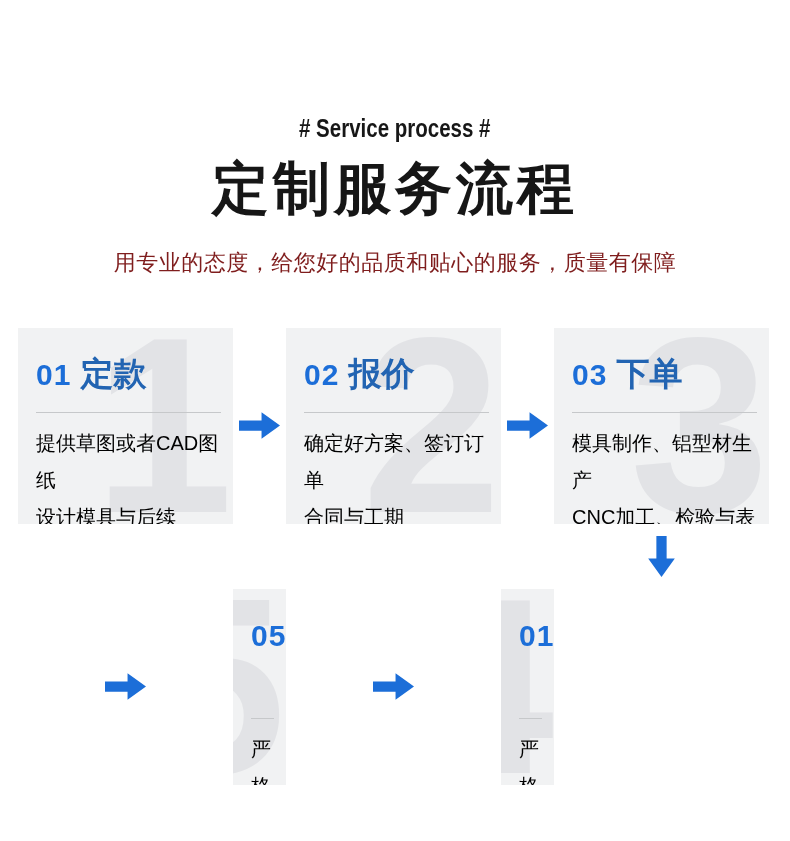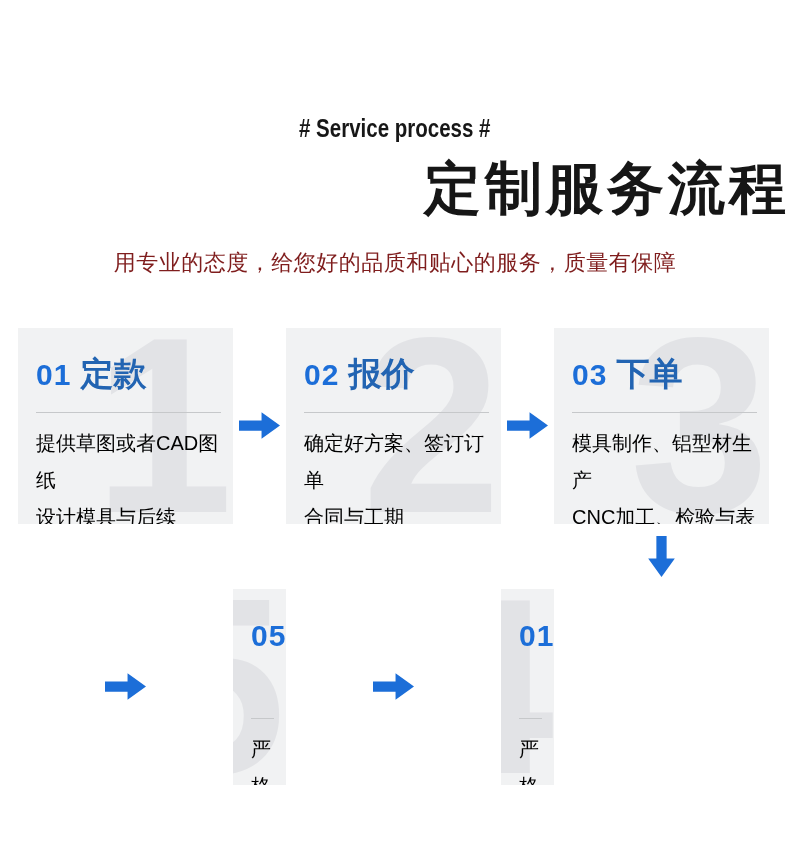--- a/index.html
+++ b/index.html
@@ -21,21 +21,21 @@
     letter-spacing: 0px;
   }
   .eyebrow .condense {
     display: inline-block;
     transform: scaleX(0.82);
     transform-origin: 50% 50%;
     white-space: nowrap;
   }
   .title {
     margin: 14px 0 0 0;
-    text-align: right;
+    text-align: center;
     font-size: 57px;
     font-weight: bold;
     color: #161616;
     letter-spacing: 4px;
     line-height: 1.1;
   }
   .subtitle {
     margin: 28px 0 0 0;
     text-align: center;
     font-size: 22px;

